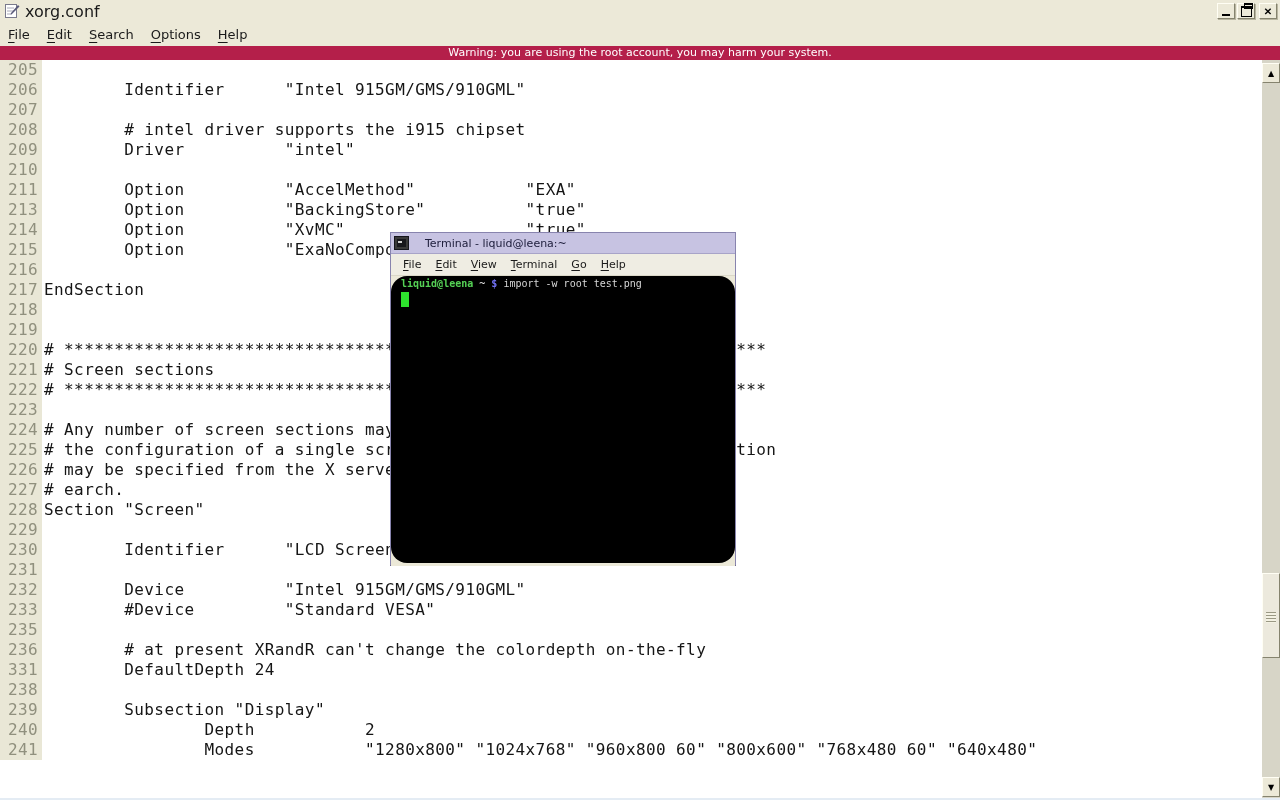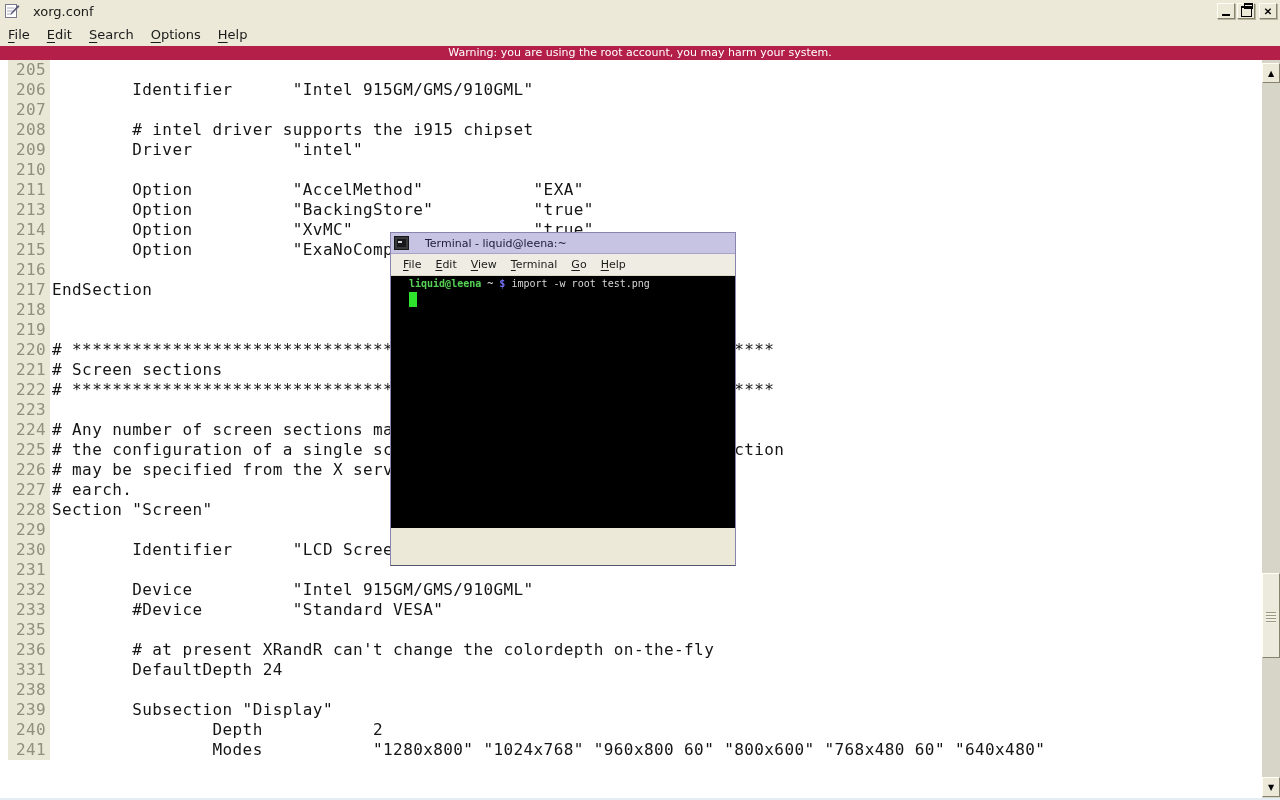--- a/index.html
+++ b/index.html
@@ -3,21 +3,21 @@
 <meta charset="utf-8">
 <style>
   html,body{margin:0;padding:0;}
   body{width:1280px;height:800px;position:relative;overflow:hidden;background:#fff;
        font-family:"DejaVu Sans",sans-serif;}
 
   
   .titlebar{position:absolute;left:0;top:0;width:1280px;height:22px;background:#ece9d8;
             border-bottom:1px solid #d9d6c4;display:flex;align-items:center;}
   .app-icon{width:16px;height:16px;margin-left:4px;display:inline-block;}
-  .win-title{font-size:13px;color:#1a1a1a;margin-left:13px;}
+  .win-title{font-size:16px;color:#1a1a1a;margin-left:5px;}
   .win-controls{position:absolute;right:3px;top:3px;display:flex;}
   .win-btn{width:18px;height:16px;background:#ece9d8;border-top:1px solid #fffef4;
            border-left:1px solid #fffef4;border-right:1px solid #85836e;border-bottom:1px solid #85836e;
            box-shadow:1px 1px 0 #b8b5a0;display:flex;align-items:center;justify-content:center;
            padding:0;margin-left:2px;font-size:9px;line-height:9px;color:#000;cursor:default;}
   .win-btn.close{margin-left:4px;font-size:10px;font-weight:bold;}
   .glyph-min{display:block;width:8px;height:2px;background:#000;margin-top:8px;}
   .glyph-max{display:block;width:9px;height:8px;border:1px solid #000;border-top:2px solid #000;
              background:#ece9d8;position:relative;}
   .glyph-max::before{content:"";position:absolute;left:2px;top:-5px;width:7px;height:3px;
@@ -25,21 +25,21 @@
 
   .menubar{position:absolute;left:0;top:22px;width:1280px;height:24px;background:#ece9d8;
            display:flex;align-items:center;padding-left:8px;box-sizing:border-box;}
   .menu-item{font-size:13px;color:#1a1a1a;margin-right:17px;white-space:nowrap;}
   .menu-item u{text-decoration:underline;text-underline-offset:3px;}
 
   .banner{position:absolute;left:0;top:46px;width:1280px;height:22px;background:#b41f4a;
           color:#fff;font-size:11px;line-height:13px;text-align:center;overflow:hidden;}
 
   
-  .editor{position:absolute;left:0;top:60px;width:1262px;height:740px;background:#ffffff;overflow:hidden;padding-left:8px;}
+  .editor{position:absolute;left:0;top:60px;width:1262px;height:740px;background:#ffffff;overflow:hidden;}
   .code-row{display:flex;height:20px;}
   .lnum{width:42px;flex:0 0 42px;background:#e9e7d6;color:#90907e;text-align:right;
         padding-right:4px;box-sizing:border-box;font-family:"DejaVu Sans Mono",monospace;
         font-size:16px;line-height:20px;letter-spacing:0.4px;}
   .ltext{white-space:pre;color:#151515;font-family:"DejaVu Sans Mono",monospace;
          font-size:16px;line-height:20px;letter-spacing:0.4px;padding-left:2px;}
 
   
   .vscroll{position:absolute;right:0;top:60px;width:18px;height:740px;background:#d7d5c7;z-index:5;}
   .sbtn{position:absolute;left:0;width:18px;height:20px;background:#ece9d8;
@@ -63,22 +63,22 @@
               display:flex;align-items:center;}
   .t-icon{width:13px;height:12px;margin-left:3px;background:#3a3a3a;border:1px solid #15151c;
           position:relative;flex:0 0 13px;}
   .t-icon::before{content:"";position:absolute;left:2px;top:2px;width:9px;height:8px;background:#17171c;}
   .t-icon::after{content:"";position:absolute;left:3px;top:4px;width:4px;height:2px;background:#cfcfcf;}
   .t-title{font-size:11px;color:#20203e;margin-left:16px;white-space:nowrap;}
   .t-menubar{height:22px;background:#efede3;display:flex;align-items:center;
              padding-left:12px;box-sizing:border-box;border-bottom:1px solid #dbd8c8;}
   .t-menu-item{font-size:11px;color:#1a1a1a;margin-right:14px;white-space:nowrap;}
   .t-menu-item u{text-decoration:underline;text-underline-offset:2px;}
-  .t-screen{height:252px;background:#000;padding:1px 18px;box-sizing:border-box;
-            font-family:"DejaVu Sans Mono",monospace;font-size:10px;line-height:13px;overflow:hidden;}
+  .t-screen{height:287px;background:#000;padding:1px 10px;box-sizing:border-box;
+            font-family:"DejaVu Sans Mono",monospace;font-size:10px;line-height:13px;overflow:hidden;border-radius:16px;}
   .t-line{white-space:pre;}
   .p-user{color:#55d155;font-weight:bold;}
   .p-path{color:#e6e6e6;}
   .p-sym{color:#7070f0;font-weight:bold;}
   .p-cmd{color:#d6d6d6;}
   .t-cursor{display:block;width:8px;height:15px;background:#2ee22e;margin-top:2px;}
   .t-bottom{height:3px;background:#ece9d8;}
 
   .bottom-edge{position:absolute;left:0;bottom:0;width:1280px;height:2px;background:#e4ecf4;z-index:20;}
 </style>

